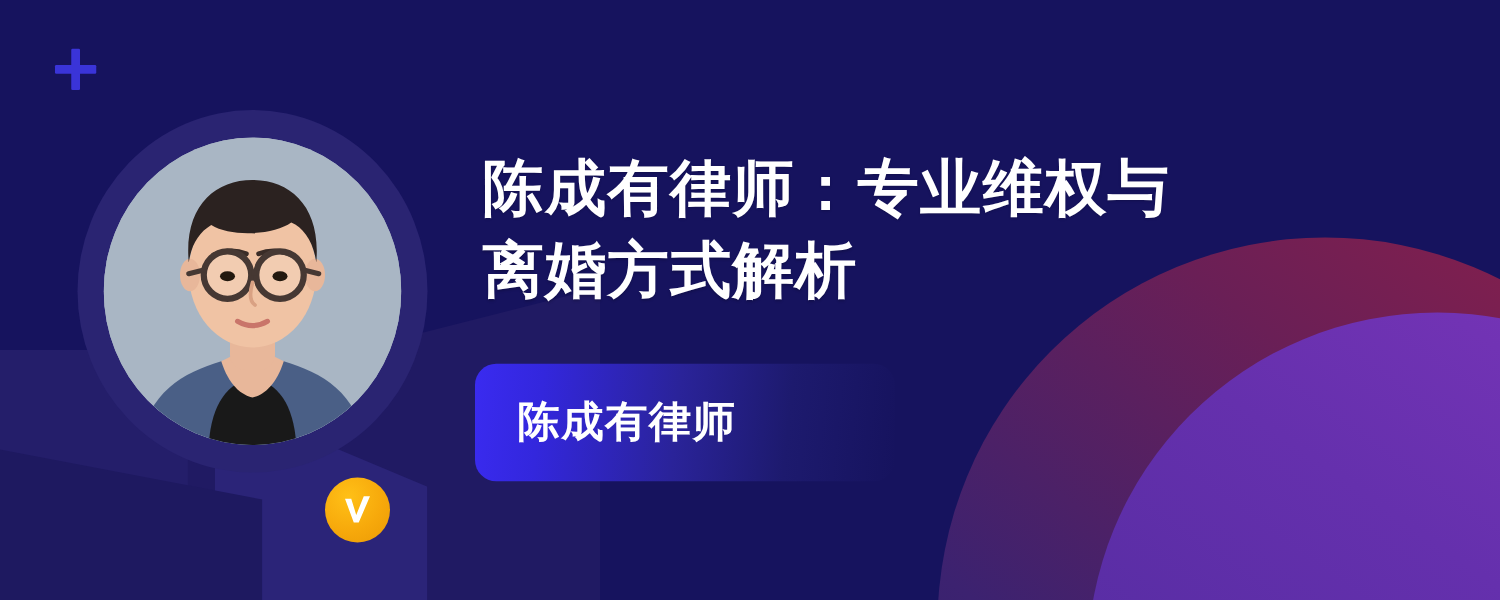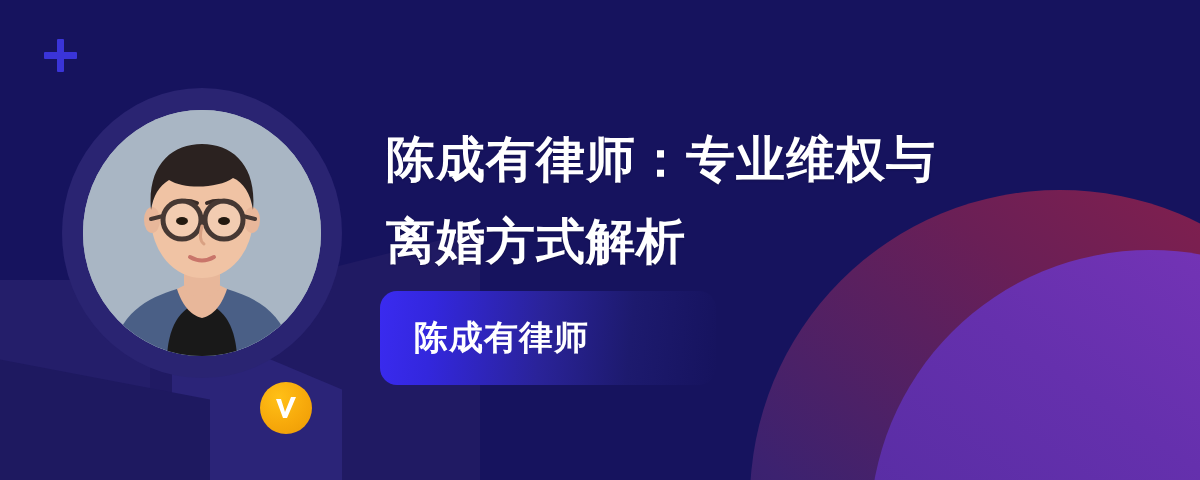--- a/index.html
+++ b/index.html
@@ -155,21 +155,21 @@
     position: absolute;
     left: 386px;
     top: 118px;
     width: 760px;
   }
   .headline {
     margin: 0;
     color: #ffffff;
     font-size: 49px;
     font-weight: 700;
-    line-height: 82px;
+    line-height: 66px;
     letter-spacing: 1px;
     white-space: pre-line;
     text-shadow: 0 1px 2px rgba(0,0,0,0.18);
   }
 
   .cta-button {
     position: absolute;
     left: 380px;
     top: 291px;
     width: 336px;

